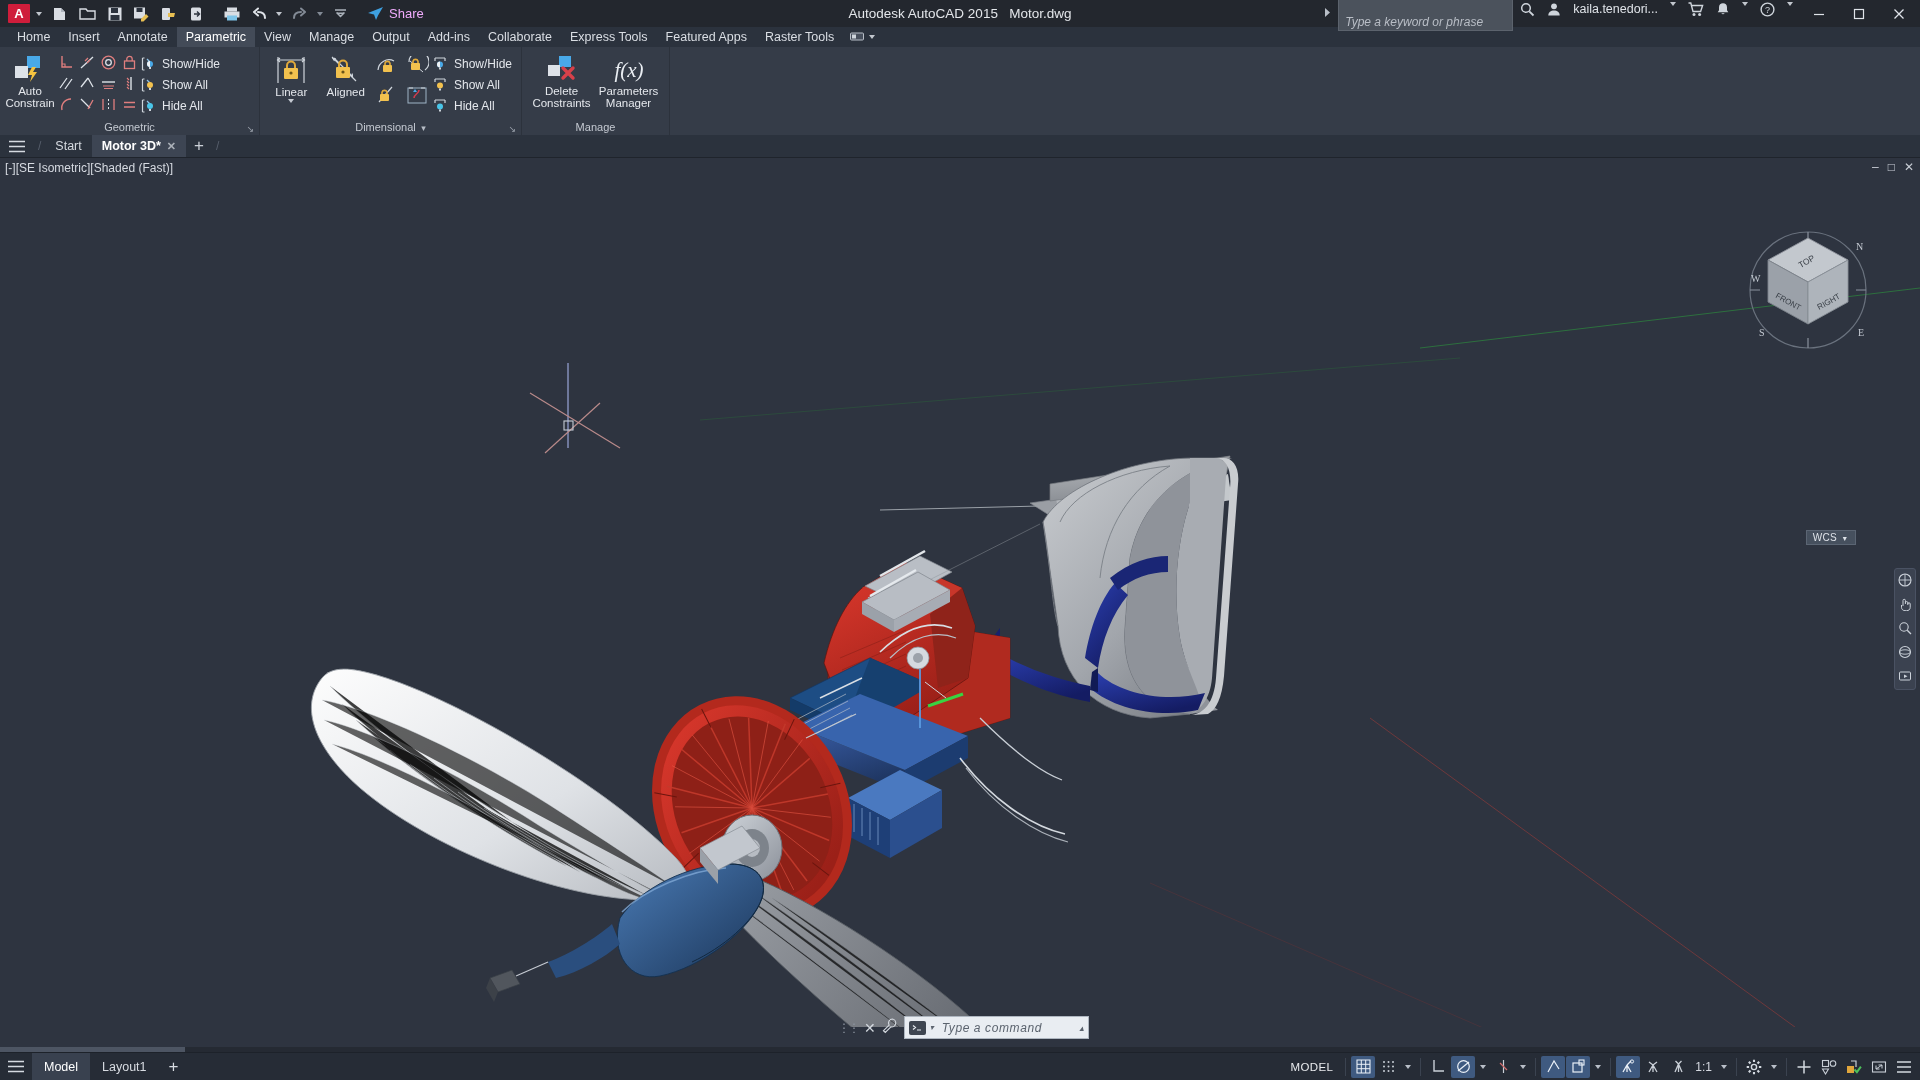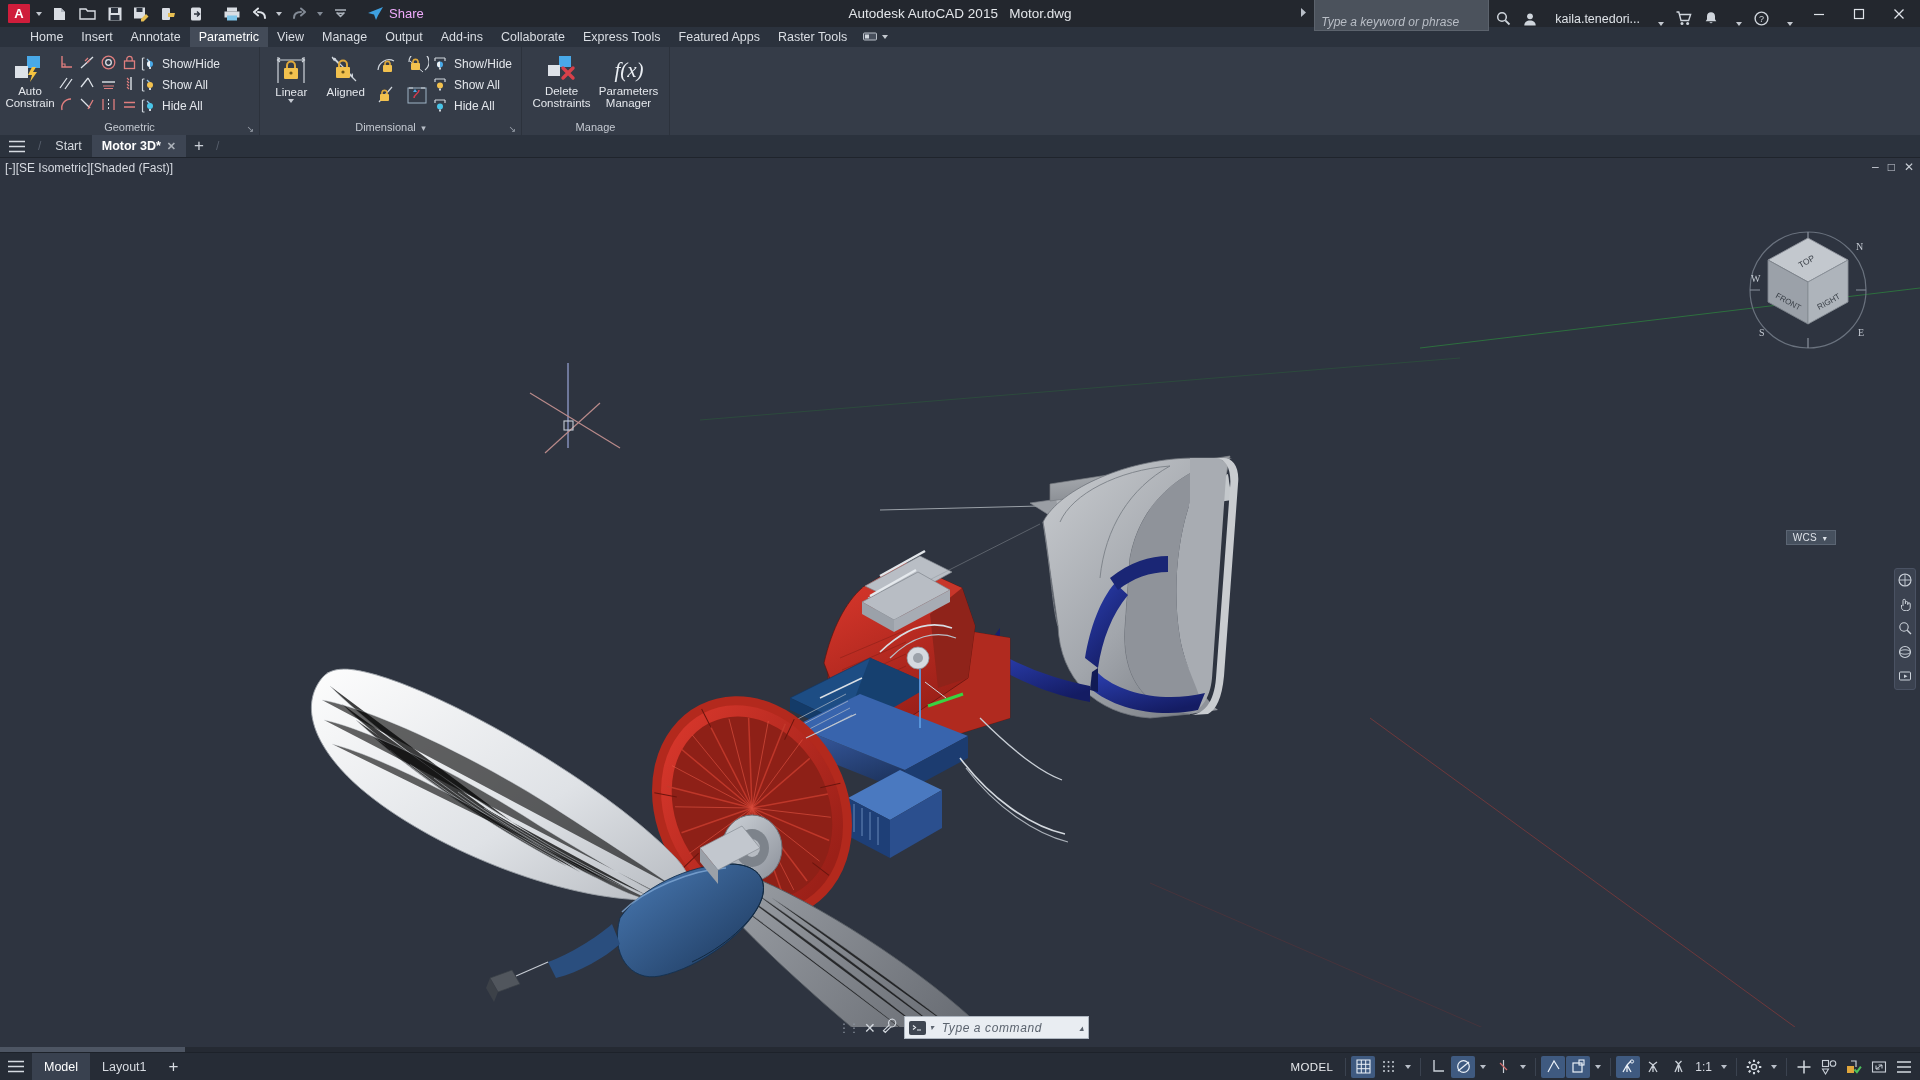--- a/index.html
+++ b/index.html
@@ -32,27 +32,27 @@
   .title-center {
     position:absolute; left:0; right:0; text-align:center; font-size:13.5px; color:#e3e6ea;
     pointer-events:none;
   }
   .title-right { margin-left:auto; display:flex; align-items:center; gap:2px; padding-right:2px; }
   .searchbox {
     width:175px; height:33px; background:#4b525c; border:1px solid #5c636d;
     font-size:12px; color:#b9bec6; font-style:italic; padding:16px 6px; line-height:17px;
   }
   .searcharrow { margin-right:4px; }
-  .tr-item { display:flex; align-items:flex-end; gap:18px; height:24px; padding:0 5px; font-size:12.5px; color:#dfe3e8; }
+  .tr-item { display:flex; align-items:flex-start; gap:12px; height:24px; padding:0 5px; font-size:12.5px; color:#dfe3e8; }
   .wbtn { width:38px; height:27px; display:flex; align-items:center; justify-content:center; }
 
   
   .ribbontabs {
     height:20px; background:#2b323d; display:flex; align-items:stretch;
-    padding-left:21px; flex:0 0 20px; font-size:12.5px;
+    padding-left:8px; flex:0 0 20px; font-size:12.5px;
   }
   .rtab { padding:0 9px; display:flex; align-items:center; color:#dadee4; white-space:nowrap; }
   .rtab.active { background:#434b58; color:#ffffff; }
   .rtab.pan { display:flex; align-items:center; gap:4px; padding:0 7px; }
 
   
   .ribbon {
     height:88px; background:#353c48; display:flex; align-items:stretch;
     flex:0 0 88px; position:relative;
   }
@@ -86,21 +86,21 @@
   .ftab.active { background:#3d4553; color:#fff;font-weight:bold; }
   .ftab .x { font-size:11px; color:#aab0b8; }
   .plusbtn { width:26px; display:flex; align-items:center; justify-content:center; font-size:17px; color:#ccd1d8; }
 
   
   .canvas { flex:1; position:relative; background:#2e3440; overflow:hidden; }
   .vplabel { position:absolute; left:5px; top:3px; font-size:12px; color:#d6dae1; z-index:5;}
   .vp-ctrl { position:absolute; right:6px; top:2px; display:flex; gap:9px; z-index:5; color:#c9ced6; font-size:12px;}
   .navcube-wrap { position:absolute; right:58px; top:62px; width:120px; height:120px; }
   .wcs-pill {
-    position:absolute; right:84px; top:372px; background:#46505e; border:1px solid #5b6573;
+    position:absolute; right:64px; top:372px; background:#46505e; border:1px solid #5b6573;
     font-size:10px; color:#dfe3e9; padding:1px 8px 1px 6px; letter-spacing:.3px;
   }
   .navbar {
     position:absolute; right:4px; top:410px; width:22px; background:#3b4250;
     border:1px solid #4a5263; border-radius:3px; display:flex; flex-direction:column;
     align-items:center; padding:4px 0; gap:8px; z-index:5;
   }
   .navbar div { color:#ccd2da; font-size:11px; }
 
   

